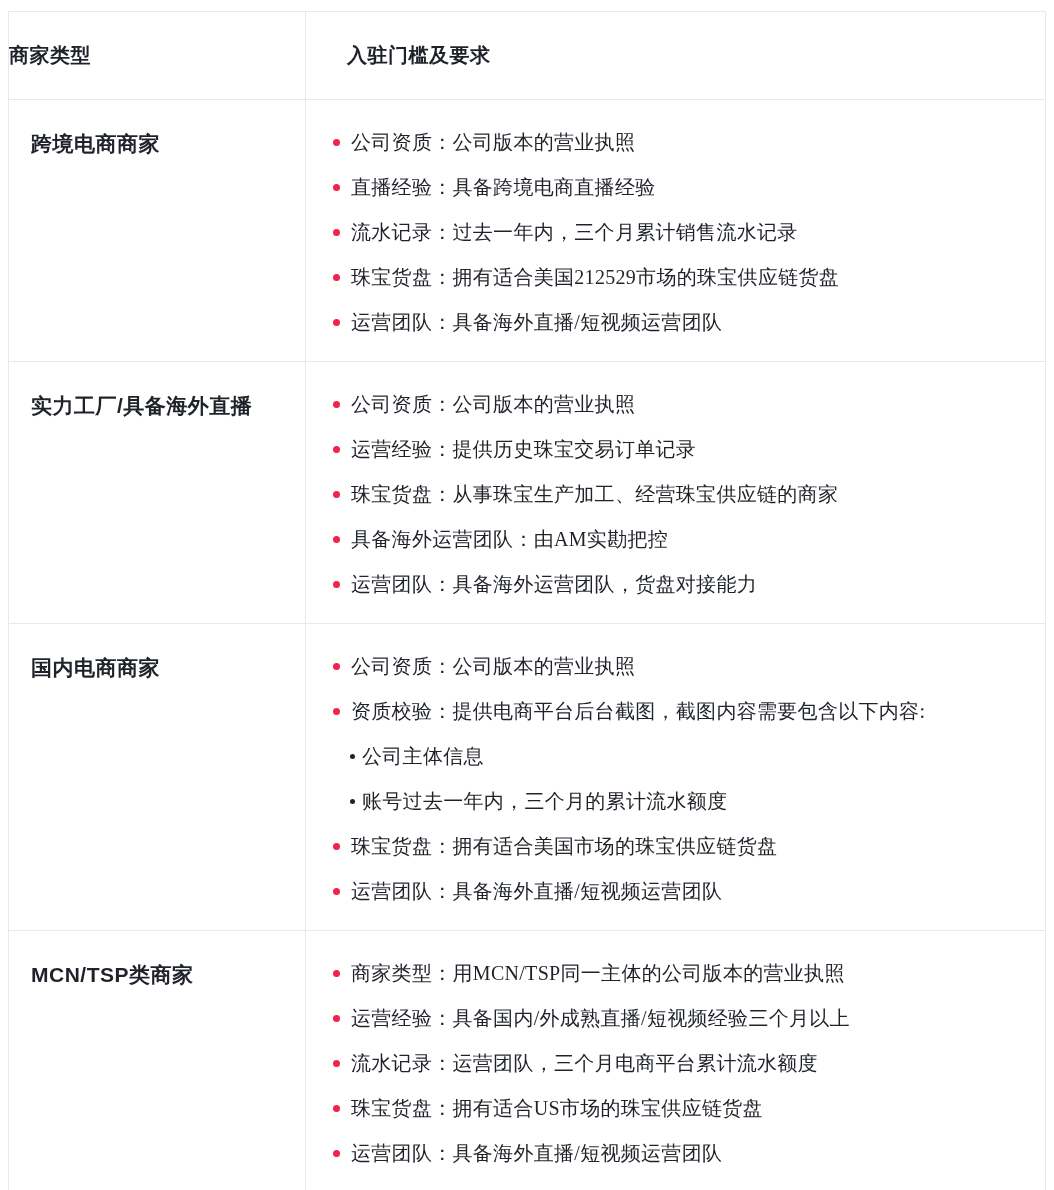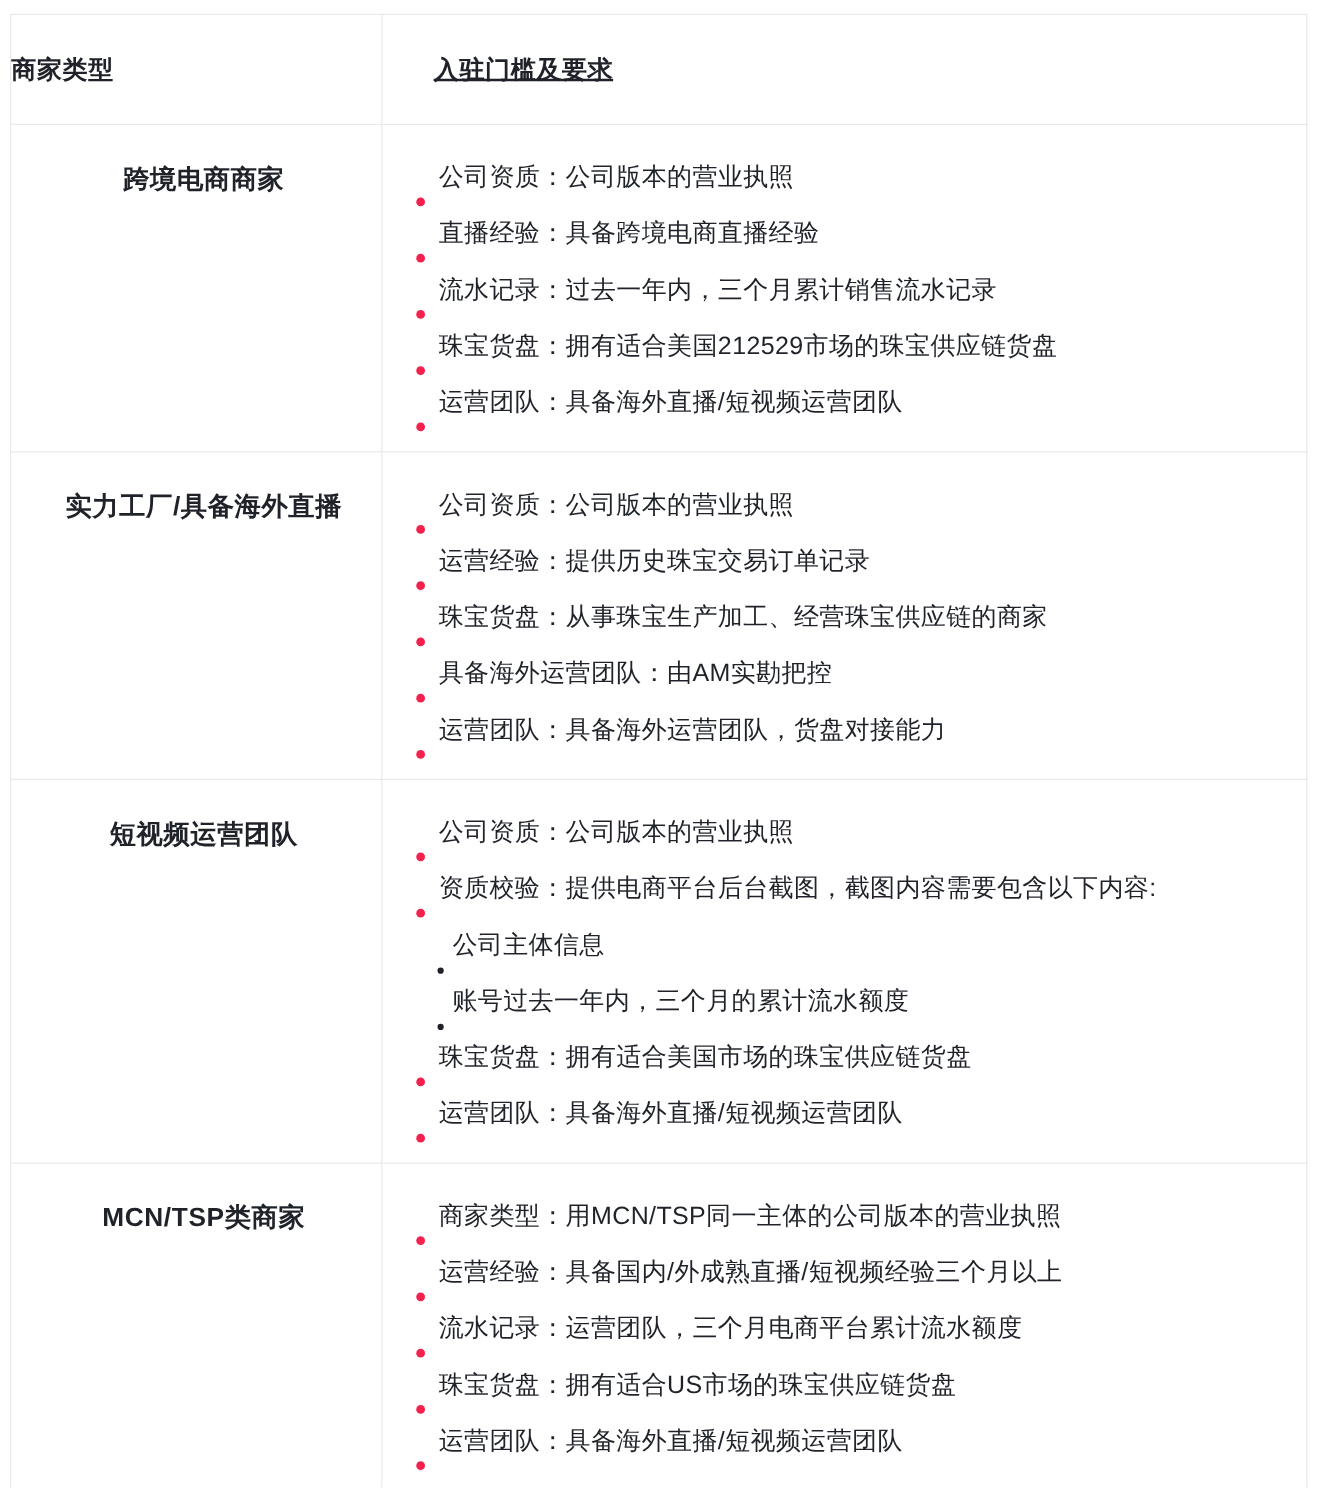--- a/index.html
+++ b/index.html
@@ -27,38 +27,38 @@
   }
   col.c1 { width: 297px; }
   .req-table th {
     height: 88px;
     vertical-align: middle;
     font-size: 20px;
     font-weight: bold;
     letter-spacing: 0.5px;
   }
   .req-table th.h1 { }
-  .req-table th.h2 { padding-left: 41px; text-decoration: underline; }
+  .req-table th.h2 { padding-left: 41px; }
   td.type-cell {
     padding: 21px 10px 18px 22px;
     font-size: 21px;
     font-weight: bold;
     line-height: 45px;
     letter-spacing: 0.5px;
-    text-align: center;
   }
   td.req-cell {
     padding: 20px 10px 16px 27px;
     font-size: 20px;
   }
   ul.req-list { list-style: none; }
   li.req-item {
     display: flex;
-    align-items: flex-end;
+    align-items: flex-start;
     line-height: 45px;
+    font-family: Liberation Serif, serif;
   }
   li.req-item .dot {
     flex: 0 0 auto;
     width: 7px;
     height: 7px;
     border-radius: 50%;
     margin: 19px 11px 0 0;
   }
   li.req-item.sub {
     margin-left: 17px;
@@ -138,21 +138,21 @@
                 <span class="txt">具备海外运营团队：由AM实勘把控</span>
               </li>
               <li class="req-item">
                 <span class="dot" style="background: rgb(244, 32, 77);"></span>
                 <span class="txt">运营团队：具备海外运营团队，货盘对接能力</span>
               </li>
             </ul>
           </td>
         </tr>
         <tr>
-          <td class="type-cell" style="border-color: rgb(233, 233, 233);">短视频运营团队</td>
+          <td class="type-cell" style="border-color: rgb(233, 233, 233);">国内电商商家</td>
           <td class="req-cell" style="border-color: rgb(233, 233, 233);">
             <ul class="req-list">
               <li class="req-item">
                 <span class="dot" style="background: rgb(244, 32, 77);"></span>
                 <span class="txt">公司资质：公司版本的营业执照</span>
               </li>
               <li class="req-item">
                 <span class="dot" style="background: rgb(244, 32, 77);"></span>
                 <span class="txt">资质校验：提供电商平台后台截图，截图内容需要包含以下内容:</span>
               </li>

